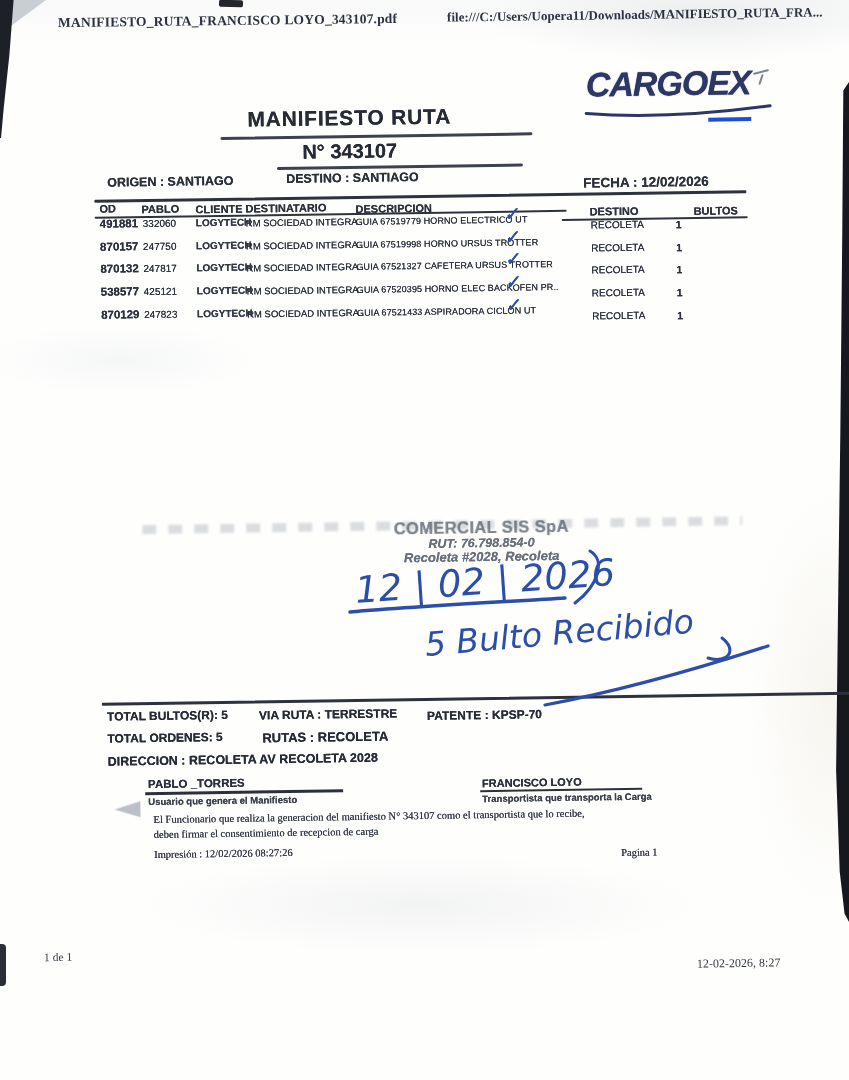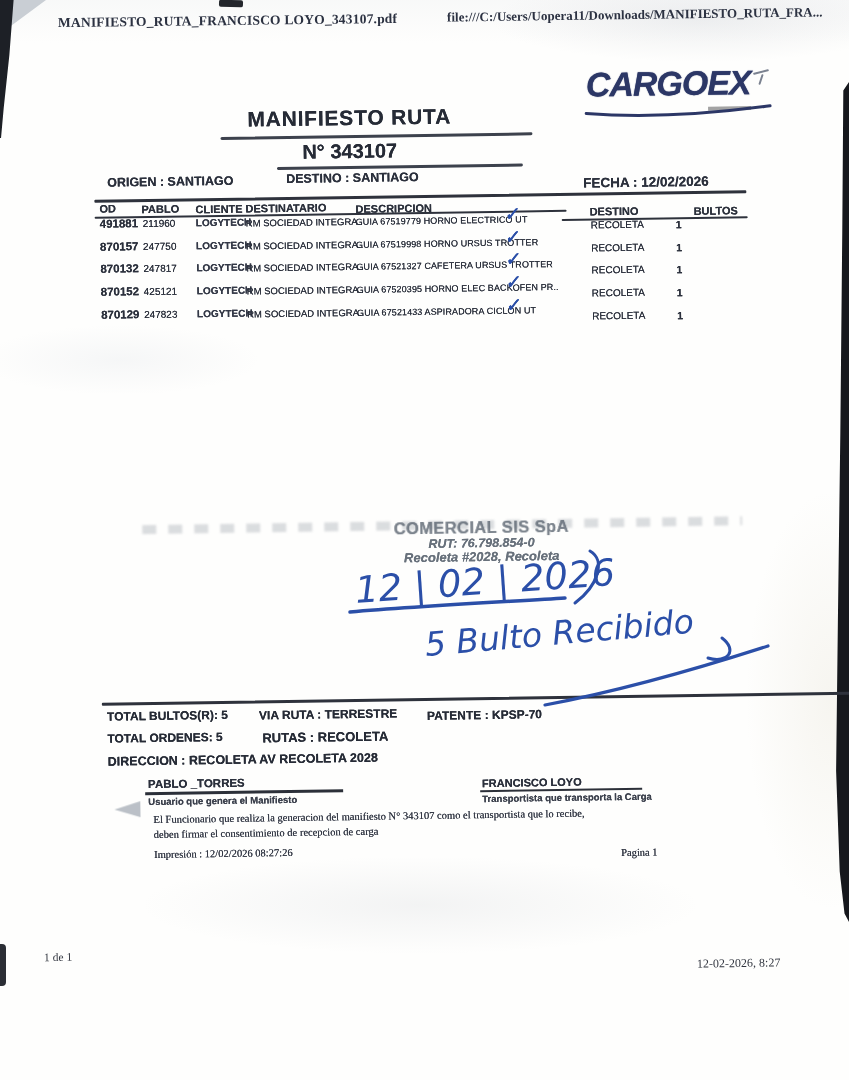--- a/index.html
+++ b/index.html
@@ -40,21 +40,21 @@
     font-weight:bold;color:#2c3242;transform:rotate(-0.8deg);}
   .print-footer-left{left:44px;top:951px;font-family:"Liberation Serif",serif;font-size:11.5px;color:#31353f;transform:rotate(-1deg);}
   .print-footer-right{left:697px;top:956px;font-family:"Liberation Serif",serif;font-size:12px;color:#31353f;transform:rotate(-1deg);}
   
   .doc{position:absolute;inset:0;transform:rotate(-0.85deg);transform-origin:420px 240px;}
   .doc .abs{text-shadow:0 0 .4px currentColor;}
   
   .logo{left:588px;top:68px;width:186px;height:52px;text-shadow:none;}
   .logo-text{font-style:italic;font-weight:bold;font-size:34px;letter-spacing:-1px;color:#2c3766;
     text-shadow:0 0 1px #2c3766;white-space:nowrap;}
-  .logo-ex{border-bottom:4px solid #a3a3a3;padding-bottom:5px;}
+  .logo-ex{border-bottom:4px solid #1d4ed8;padding-bottom:16px;}
   .logo-swoosh{position:absolute;left:-2px;top:40px;}
   
   .title{left:170px;top:105px;width:362px;text-align:center;font-size:21px;font-weight:bold;
     letter-spacing:.8px;color:#262b36;}
   .title-rule{left:222px;top:134px;width:312px;height:3px;background:#3d424d;border-radius:2px;}
   .number{left:170px;top:139px;width:362px;text-align:center;font-size:20px;font-weight:bold;color:#262b36;}
   .number-rule{left:278px;top:165px;width:246px;height:3px;background:#3d424d;border-radius:2px;}
   .origin{left:108px;top:171px;font-size:12.5px;font-weight:bold;}
   .destination{left:287px;top:170px;font-size:12.5px;font-weight:bold;}
   .fecha{left:584px;top:178px;font-size:13.5px;font-weight:bold;}
@@ -155,21 +155,21 @@
     <div class="abs th h-od">OD</div>
     <div class="abs th h-guias">PABLO</div>
     <div class="abs th h-cliente">CLIENTE</div>
     <div class="abs th h-destinatario">DESTINATARIO</div>
     <div class="abs th h-descripcion">DESCRIPCION</div>
     <div class="abs th h-destino">DESTINO</div>
     <div class="abs th h-bultos">BULTOS</div>
 
     <div class="row r1">
       <span class="c-od">491881</span>
-      <span class="c-guia">211960</span>
+      <span class="c-guia">332060</span>
       <span class="c-cli">LOGYTECH</span>
       <span class="c-dest">RM SOCIEDAD INTEGRA..</span>
       <span class="c-desc">GUIA 67519779 HORNO ELECTRICO UT</span>
       <span class="c-check">✓</span>
       <span class="c-destino">RECOLETA</span>
       <span class="c-bultos">1</span>
     </div>
     <div class="row r2">
       <span class="c-od">870157</span>
       <span class="c-guia">247750</span>
@@ -184,21 +184,21 @@
       <span class="c-od">870132</span>
       <span class="c-guia">247817</span>
       <span class="c-cli">LOGYTECH</span>
       <span class="c-dest">RM SOCIEDAD INTEGRA..</span>
       <span class="c-desc">GUIA 67521327 CAFETERA URSUS TROTTER</span>
       <span class="c-check">✓</span>
       <span class="c-destino">RECOLETA</span>
       <span class="c-bultos">1</span>
     </div>
     <div class="row r4">
-      <span class="c-od">870152</span>
+      <span class="c-od">538577</span>
       <span class="c-guia">425121</span>
       <span class="c-cli">LOGYTECH</span>
       <span class="c-dest">RM SOCIEDAD INTEGRA..</span>
       <span class="c-desc">GUIA 67520395 HORNO ELEC BACKOFEN PR..</span>
       <span class="c-check">✓</span>
       <span class="c-destino">RECOLETA</span>
       <span class="c-bultos">1</span>
     </div>
     <div class="row r5">
       <span class="c-od">870129</span>

